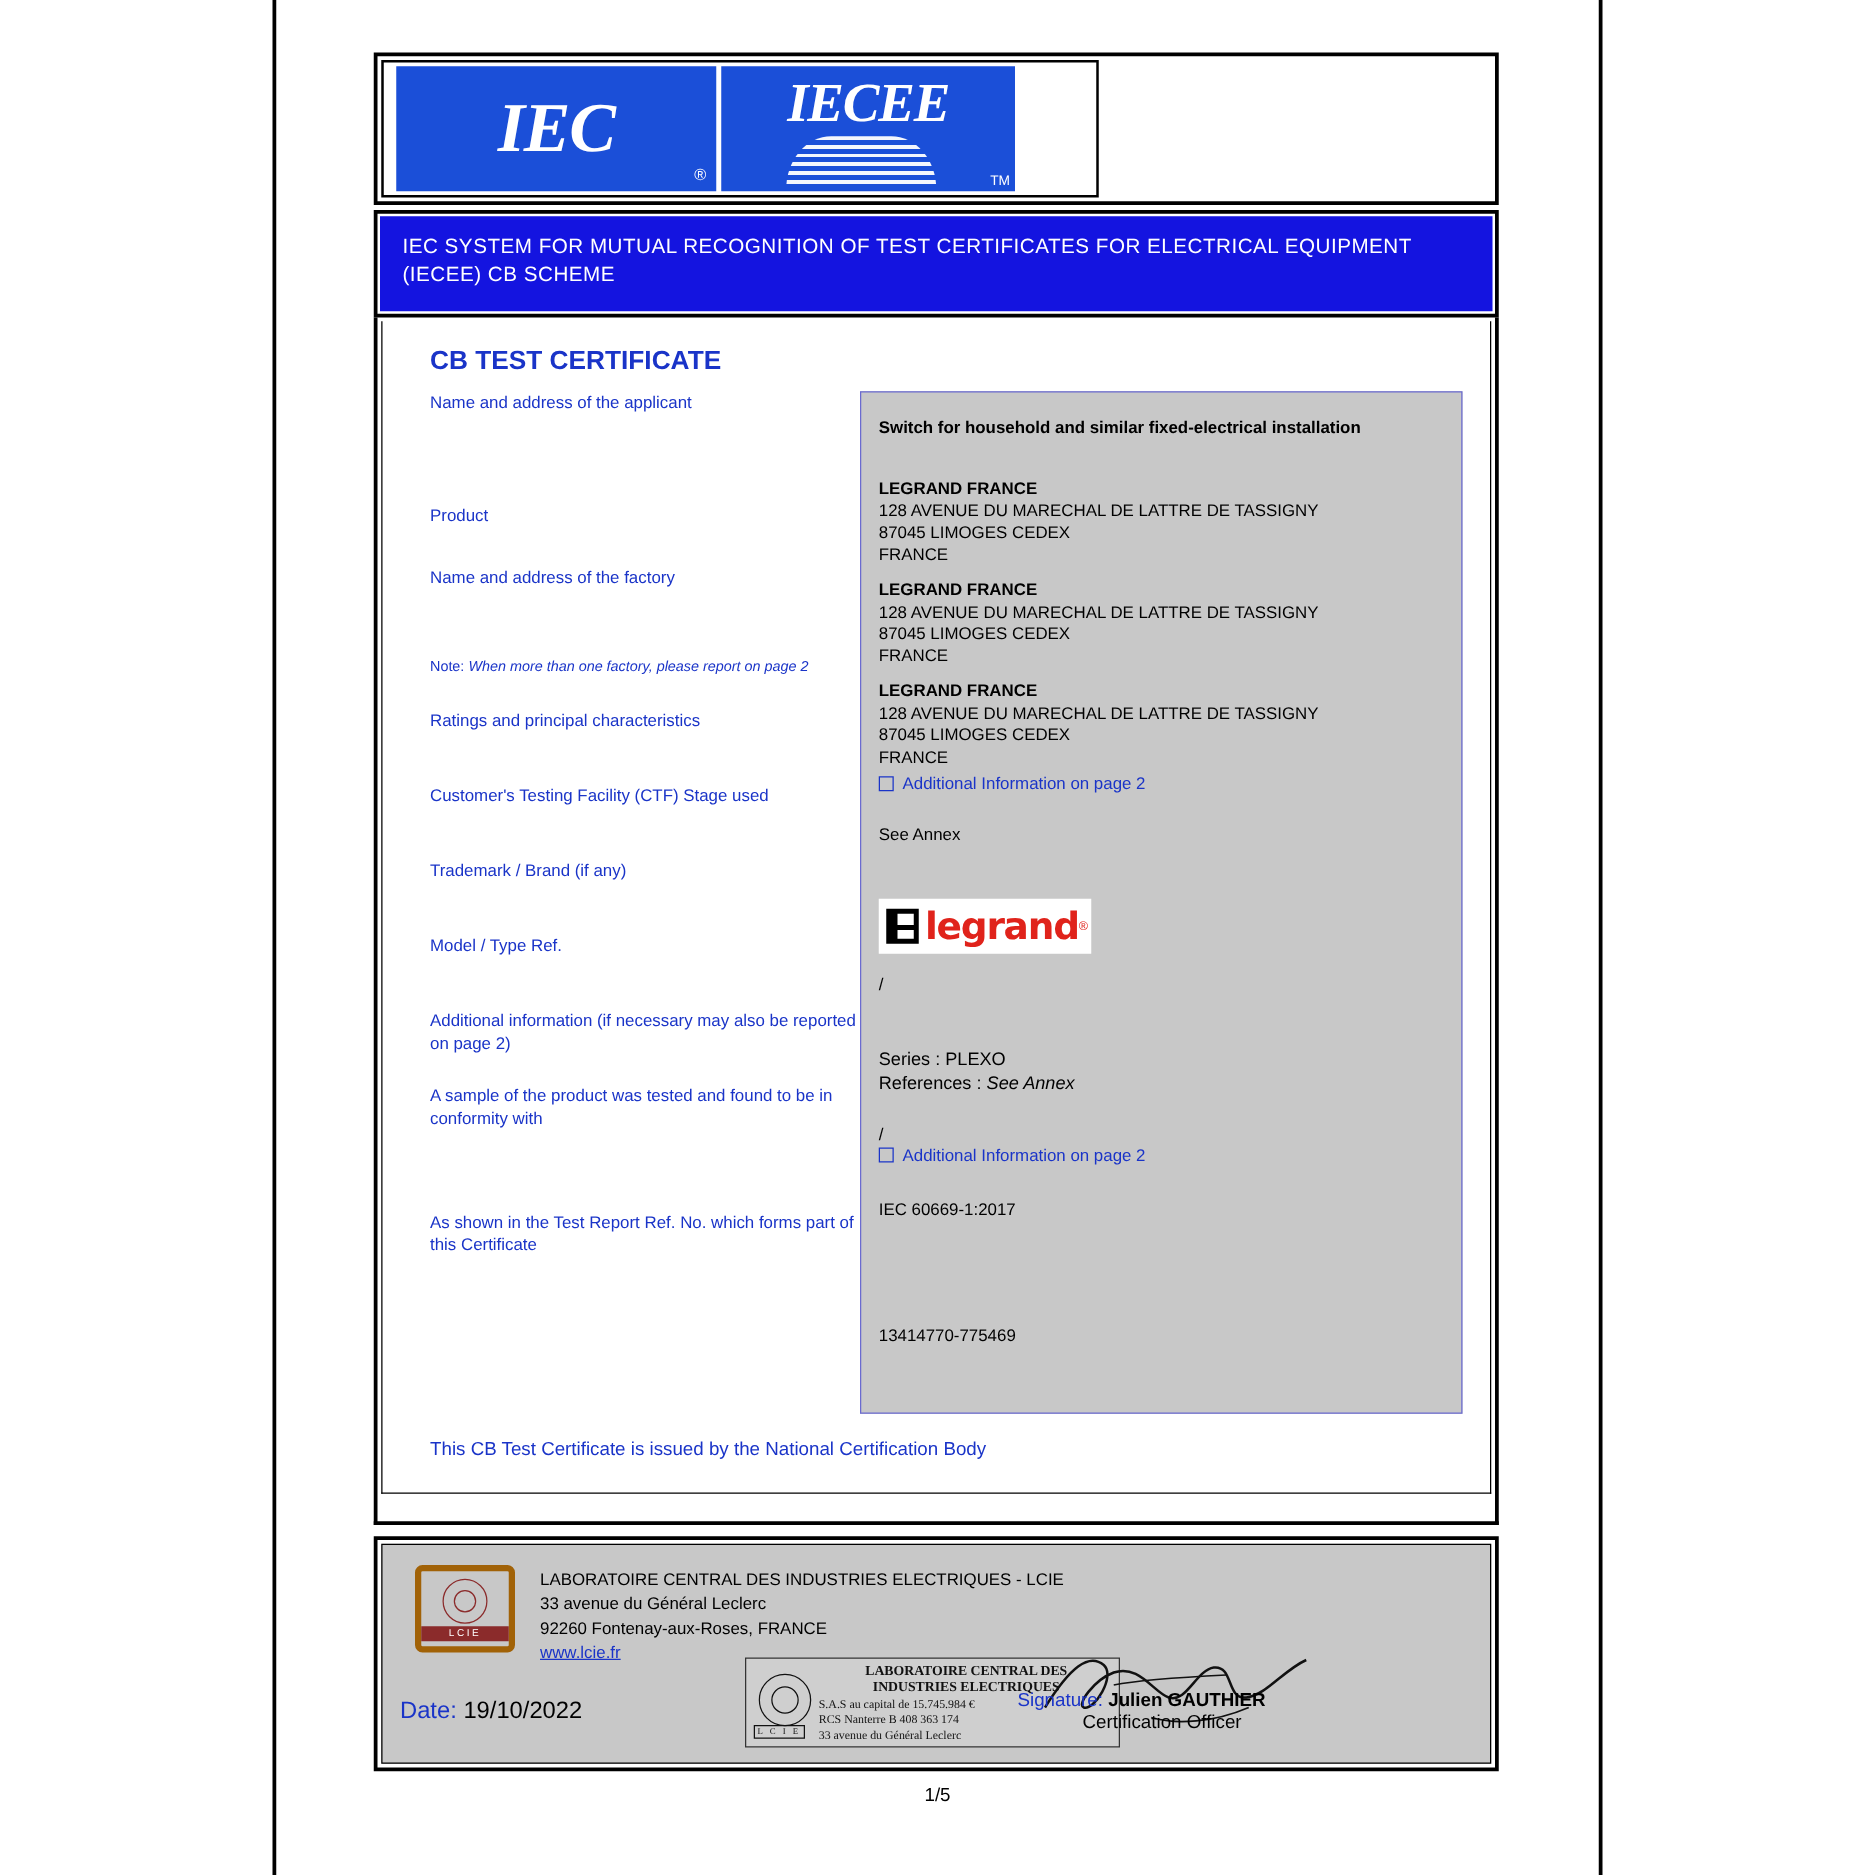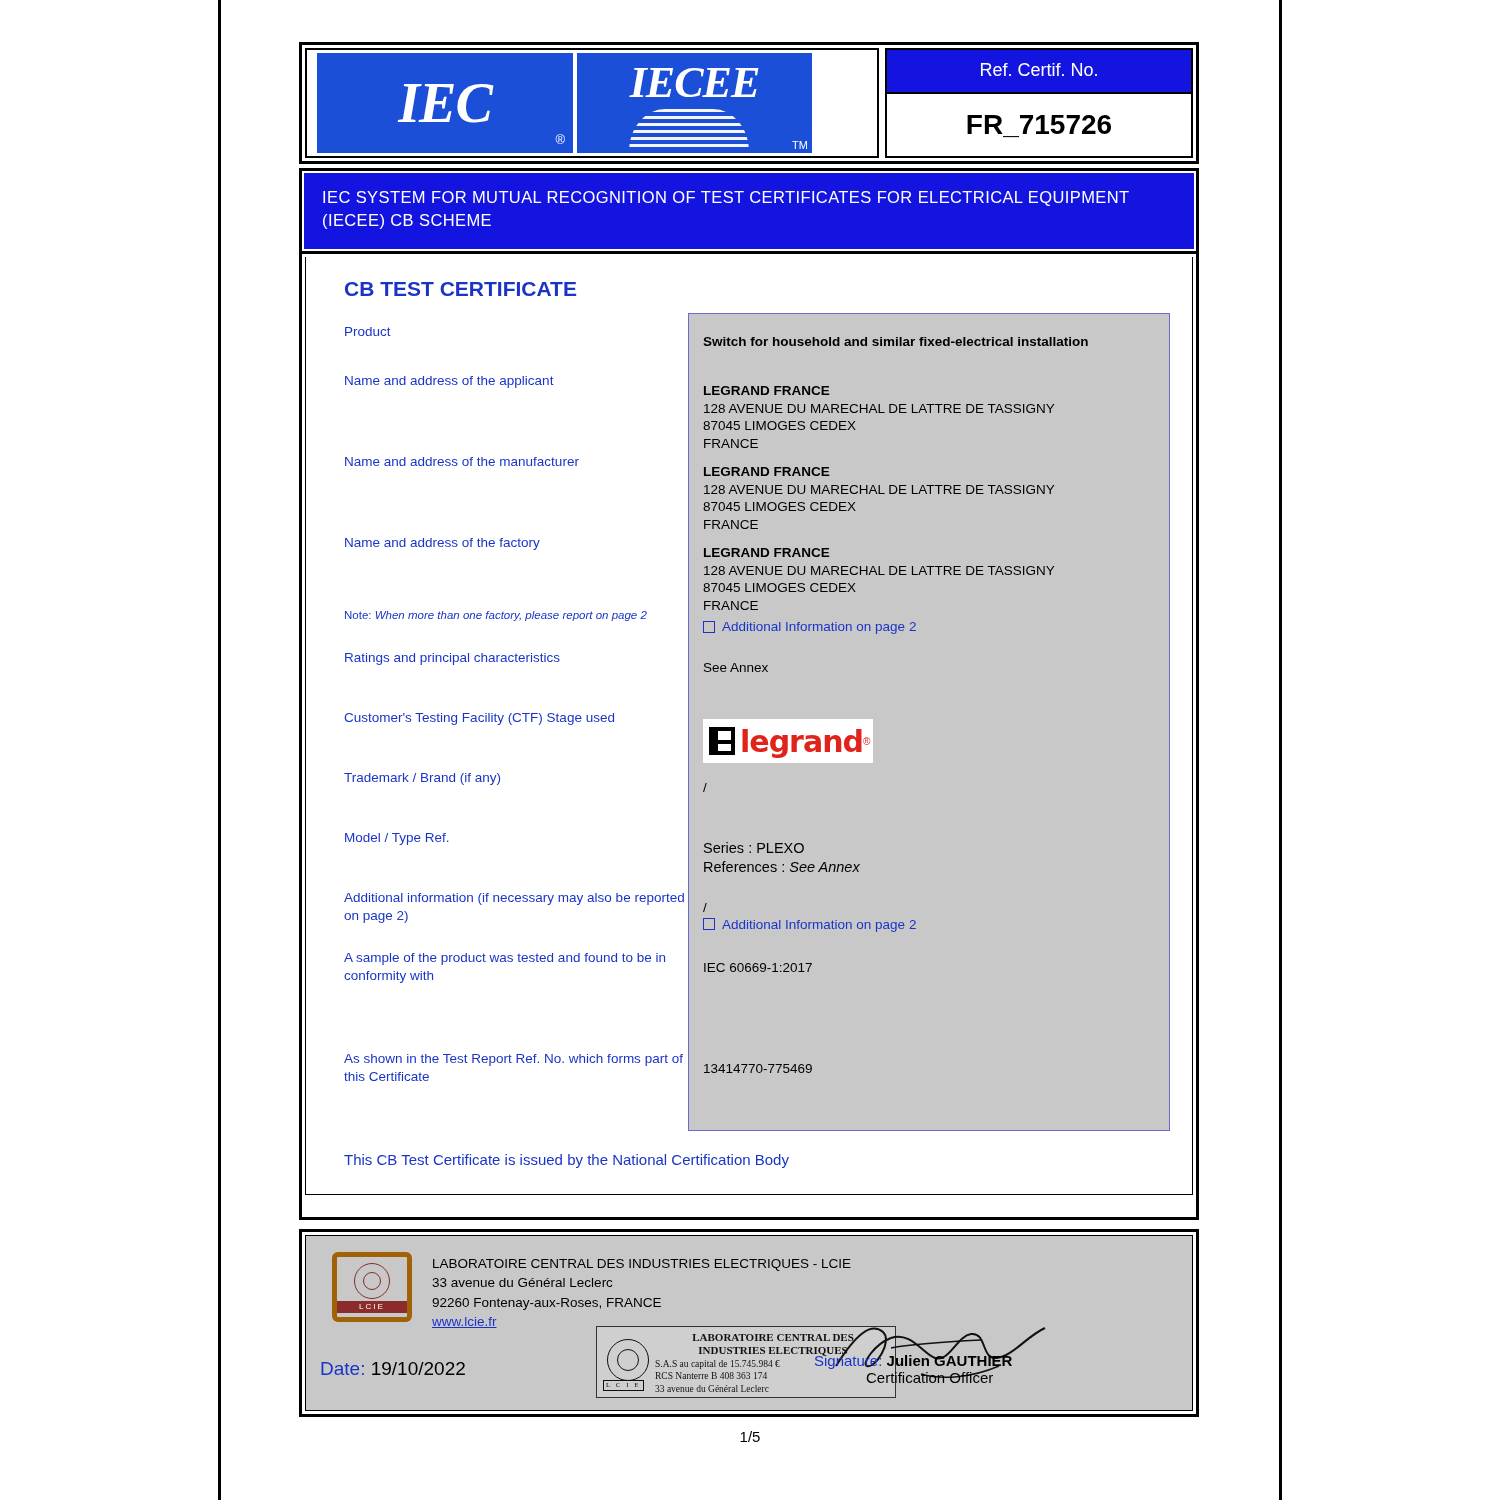--- a/index.html
+++ b/index.html
@@ -433,40 +433,35 @@
         <div class="iec-logo">
           <span class="iec-text">IEC</span>
           <span class="reg">®</span>
         </div>
         <div class="iecee-logo">
           <span class="iecee-text">IECEE</span>
           <span class="globe"></span>
           <span class="tm">TM</span>
         </div>
       </div>
-      <div class="ref-box">
-        <div class="ref-title">Ref. Certif. No.</div>
-        <div class="ref-value">FR_715726</div>
-      </div>
     </div>
 
     <div class="banner-wrap">
       <div class="banner">IEC SYSTEM FOR MUTUAL RECOGNITION OF TEST CERTIFICATES FOR ELECTRICAL EQUIPMENT (IECEE) CB SCHEME</div>
     </div>
 
     <div class="body-wrap">
       <div class="body-inner">
         <div class="cb-title">CB TEST CERTIFICATE</div>
 
         <div class="grid">
 
           <div class="labels">
+            <div class="lbl" style="height:81px;">Name and address of the applicant</div>
             <div class="lbl" style="margin-top:10px;height:49px;">Product</div>
-            <div class="lbl" style="height:81px;">Name and address of the applicant</div>
-            <div class="lbl" style="height:81px;">Name and address of the manufacturer</div>
             <div class="lbl" style="height:75px;">Name and address of the factory</div>
             <div class="note" style="height:40px;">
               <span>Note:</span>
               <i>When more than one factory, please report on page 2</i>
             </div>
             <div class="lbl" style="height:60px;">Ratings and principal characteristics</div>
             <div class="lbl" style="height:60px;">Customer's Testing Facility (CTF) Stage used</div>
             <div class="lbl" style="height:60px;">Trademark / Brand (if any)</div>
             <div class="lbl" style="height:60px;">Model / Type Ref.</div>
             <div class="lbl" style="height:60px;">Additional information (if necessary may also be reported on page 2)</div>

